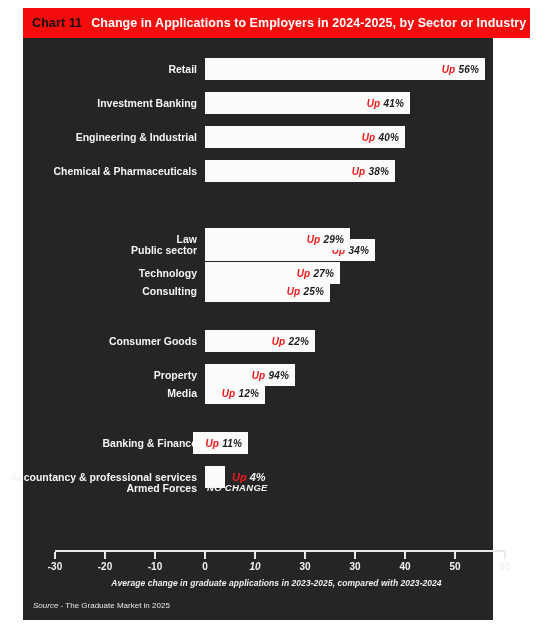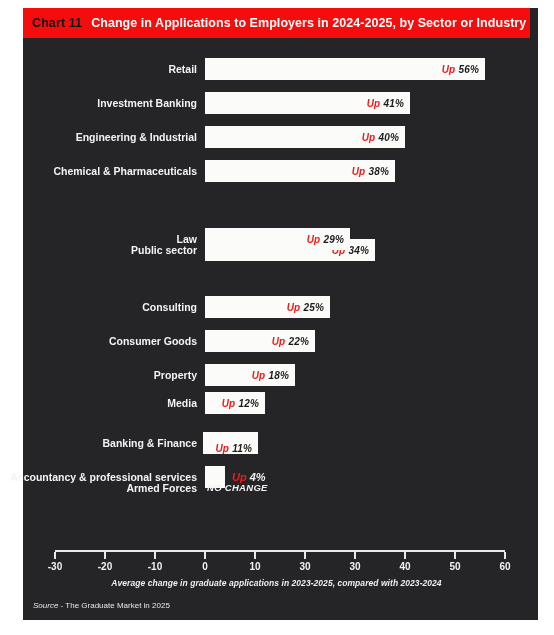--- a/index.html
+++ b/index.html
@@ -9,22 +9,23 @@
     background:#ffffff;
     font-family:"Liberation Sans", sans-serif;
     overflow:hidden;
   }
   #root{position:relative;width:554px;height:635px;}
 
   
   .panel{
     position:absolute;
     left:23px;top:8px;
-    width:515px;height:612px;
+    width:442px;height:612px;
     background:#252426;
+    padding-left:28px;
   }
 
   
   .header-bar{
     position:absolute;
     left:0px;top:0px;
     width:507px;height:30px;
     background:#f50d0d;
     display:flex;align-items:center;
     box-sizing:border-box;
@@ -196,47 +197,53 @@
           <div class="bar" title="Public sector Up 34%" style="left: 182px; width: 170px;">
             <span class="bar-value"><span class="up">Up</span><span>34%</span></span>
           </div>
         </div>
         <div class="row" style="top: 190px; width: 507px;">
           <div class="row-label" style="right: 333px;">Law</div>
           <div class="bar" title="Law Up 29%" style="left: 182px; width: 145px;">
             <span class="bar-value"><span class="up">Up</span><span>29%</span></span>
           </div>
         </div>
-        <div class="row" style="top: 258px; width: 507px;">
+        <div class="row" style="top: 224px; width: 507px;">
+          <div class="row-label" style="right: 333px;">Technology</div>
+          <div class="bar" title="Technology Up 27%" style="left: 182px; width: 135px;">
+            <span class="bar-value"><span class="up">Up</span><span>27%</span></span>
+          </div>
+        </div>
+        <div class="row" style="top: 242px; width: 507px;">
           <div class="row-label" style="right: 333px;">Consulting</div>
           <div class="bar" title="Consulting Up 25%" style="left: 182px; width: 125px;">
             <span class="bar-value"><span class="up">Up</span><span>25%</span></span>
           </div>
         </div>
         <div class="row" style="top: 292px; width: 507px;">
           <div class="row-label" style="right: 333px;">Consumer Goods</div>
           <div class="bar" title="Consumer Goods Up 22%" style="left: 182px; width: 110px;">
             <span class="bar-value"><span class="up">Up</span><span>22%</span></span>
           </div>
         </div>
         <div class="row" style="top: 326px; width: 507px;">
           <div class="row-label" style="right: 333px;">Property</div>
           <div class="bar" title="Property Up 18%" style="left: 182px; width: 90px;">
-            <span class="bar-value"><span class="up">Up</span><span>18%</span></span>
-          </div>
-        </div>
-        <div class="row" style="top: 354px; width: 507px;">
+            <span class="bar-value"><span class="up">Up</span><span>94%</span></span>
+          </div>
+        </div>
+        <div class="row" style="top: 344px; width: 507px;">
           <div class="row-label" style="right: 333px;">Media</div>
           <div class="bar" title="Media Up 12%" style="left: 182px; width: 60px;">
             <span class="bar-value"><span class="up">Up</span><span>12%</span></span>
           </div>
         </div>
         <div class="row" style="top: 394px; width: 507px;">
           <div class="row-label" style="right: 333px;">Banking &amp; Finance</div>
-          <div class="bar" title="Banking &amp; Finance Up 11%" style="left: 180px; width: 55px; align-items: flex-end;">
+          <div class="bar" title="Banking &amp; Finance Up 11%" style="left: 170px; width: 55px;">
             <span class="bar-value"><span class="up">Up</span><span>11%</span></span>
           </div>
         </div>
         <div class="row" style="top: 428px; width: 507px;">
           <div class="row-label" style="right: 333px;">Accountancy &amp; professional services</div>
           <div class="bar" title="Accountancy &amp; professional services Up 4%" style="left: 182px; width: 20px;"></div>
           <div class="bar-value-out" style="left: 209px;"><span class="up">Up</span><span>4%</span></div>
         </div>
         <div class="row" style="top: 439px; width: 507px;">
           <div class="row-label" style="right: 333px;">Armed Forces</div>
@@ -245,21 +252,21 @@
         <div class="axis-line" style="left: 32px; top: 512px; width: 450px;"></div>
         <div class="tick" style="left: 31.25px; top: 513.5px;"></div>
         <div class="tick-label" style="left: 12px; top: 523px;">-30</div>
         <div class="tick" style="left: 81.25px; top: 513.5px;"></div>
         <div class="tick-label" style="left: 62px; top: 523px;">-20</div>
         <div class="tick" style="left: 131.25px; top: 513.5px;"></div>
         <div class="tick-label" style="left: 112px; top: 523px;">-10</div>
         <div class="tick" style="left: 181.25px; top: 513.5px;"></div>
         <div class="tick-label" style="left: 162px; top: 523px;">0</div>
         <div class="tick" style="left: 231.25px; top: 513.5px;"></div>
-        <div class="tick-label" style="left: 212px; top: 523px;">10</div>
+        <div class="tick-label" style="left: 212px; top: 523px; font-style: italic;">10</div>
         <div class="tick" style="left: 281.25px; top: 513.5px;"></div>
         <div class="tick-label" style="left: 262px; top: 523px;">30</div>
         <div class="tick" style="left: 331.25px; top: 513.5px;"></div>
         <div class="tick-label" style="left: 312px; top: 523px;">30</div>
         <div class="tick" style="left: 381.25px; top: 513.5px;"></div>
         <div class="tick-label" style="left: 362px; top: 523px;">40</div>
         <div class="tick" style="left: 431.25px; top: 513.5px;"></div>
         <div class="tick-label" style="left: 412px; top: 523px;">50</div>
         <div class="tick" style="left: 481.25px; top: 513.5px;"></div>
         <div class="tick-label" style="left: 462px; top: 523px;">60</div>

